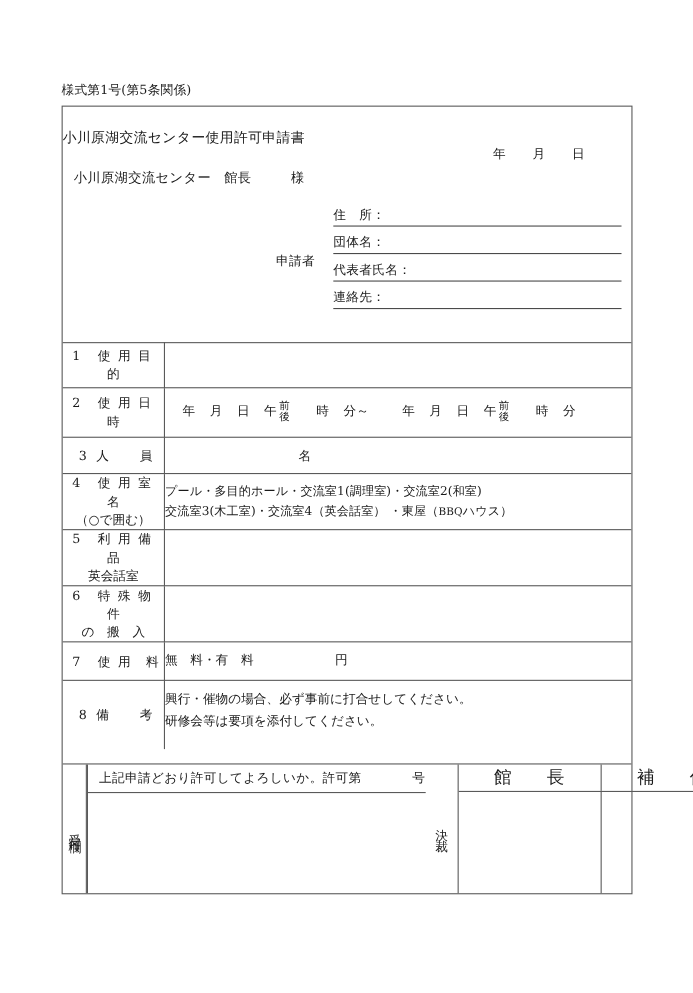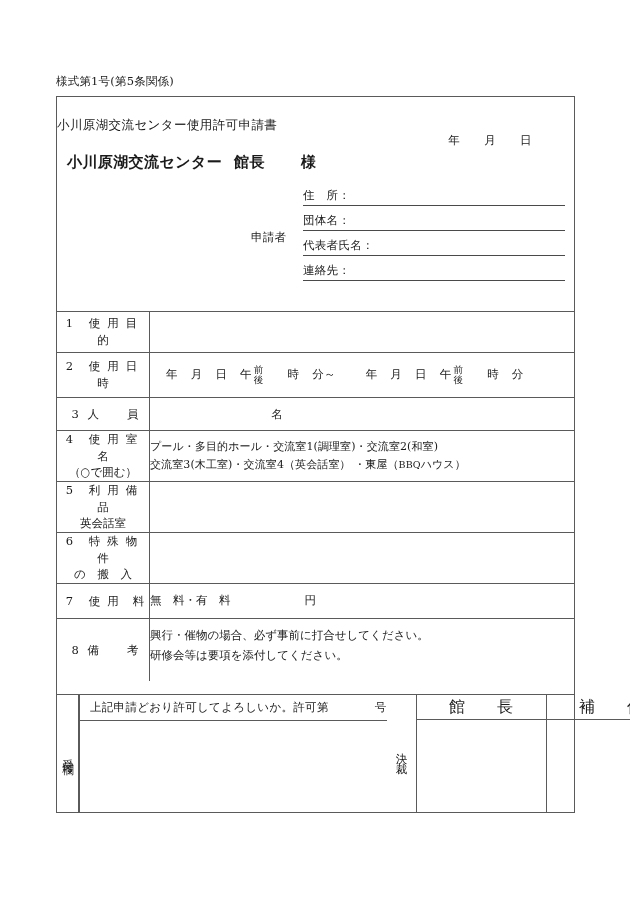--- a/index.html
+++ b/index.html
@@ -65,24 +65,23 @@
     right: 32px;
     font-size: 11.5px;
     letter-spacing: 0.4px;
     white-space: nowrap;
   }
   .date-line span { margin: 0 10px; }
   .addressee {
     position: absolute;
     top: 56px;
     left: 10px;
-    font-size: 15px;
+    font-size: 12px;
     letter-spacing: 0.4px;
     white-space: nowrap;
-    font-weight: bold;
   }
   .addressee .gap1 { display:inline-block; width: 12px; }
   .addressee .gap2 { display:inline-block; width: 36px; }
 
   
   .applicant {
     position: absolute;
     top: 84px;
     left: 246px;
     width: 262px;

